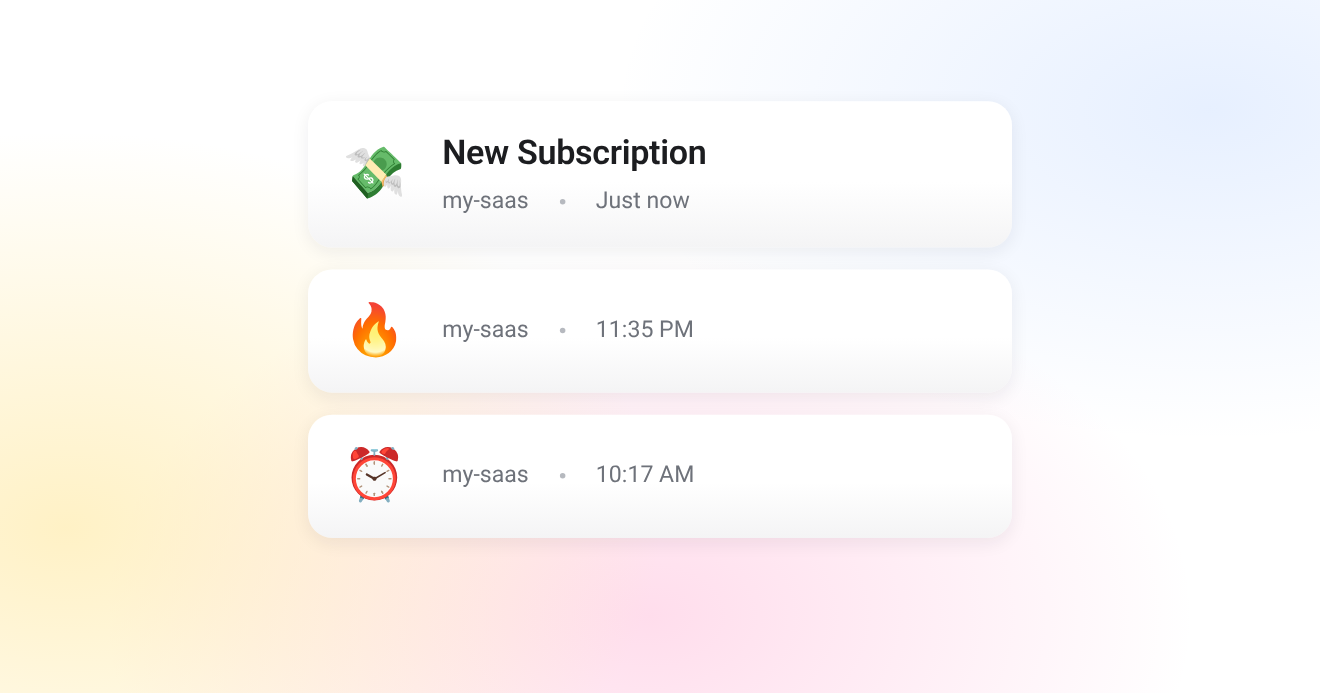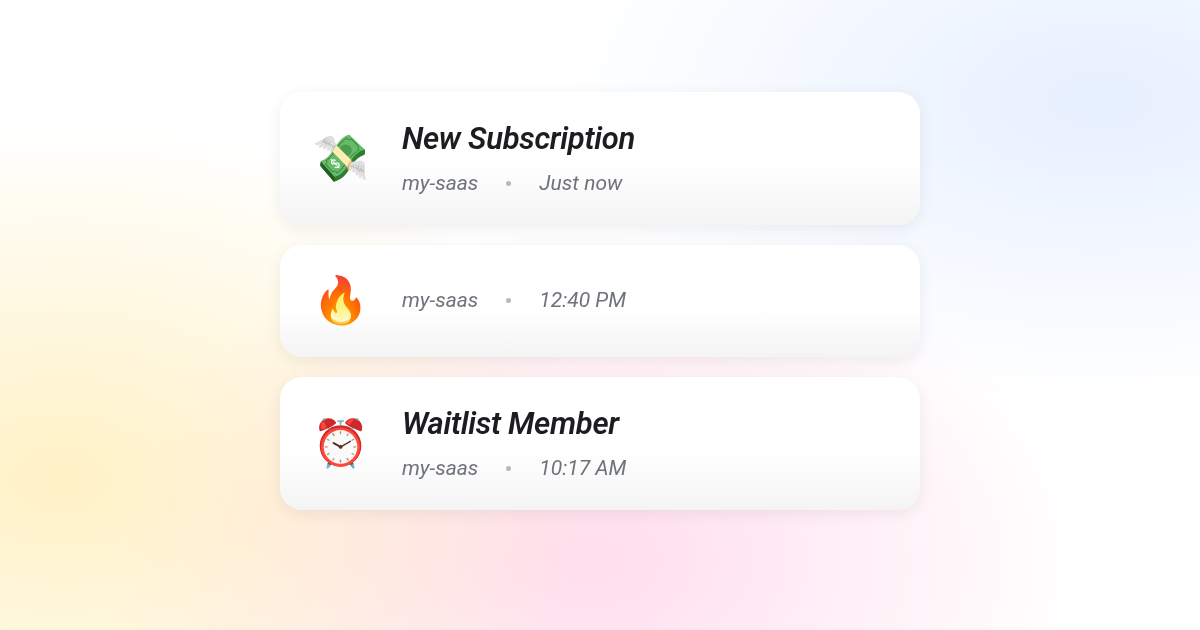--- a/index.html
+++ b/index.html
@@ -33,21 +33,21 @@
   .icon {
     width: 54px;
     height: 54px;
     flex: 0 0 54px;
     display: flex;
     align-items: center;
     justify-content: center;
     font-size: 46px;
     line-height: 1;
   }
-  .content { flex: 1; min-width: 0; font-style: italic; }
+  .content { flex: 1; min-width: 0; }
   .title {
     font-size: 31px;
     font-weight: 600;
     letter-spacing: -0.3px;
     color: #1c1d20;
     margin-bottom: 14px;
   }
   .meta {
     font-size: 21px;
     color: #6e727a;
@@ -77,29 +77,28 @@
       </div>
     </div>
   </div>
 
   <div class="card">
     <div class="icon">🔥</div>
     <div class="content">
       <div class="meta">
         <span>my-saas</span>
         <span class="dot"></span>
-        <span>12:40 PM</span>
+        <span>11:35 PM</span>
       </div>
     </div>
   </div>
 
   <div class="card">
     <div class="icon">⏰</div>
     <div class="content">
-      <div class="title">Waitlist Member</div>
       <div class="meta">
         <span>my-saas</span>
         <span class="dot"></span>
         <span>10:17 AM</span>
       </div>
     </div>
   </div>
 
 </div>
 

